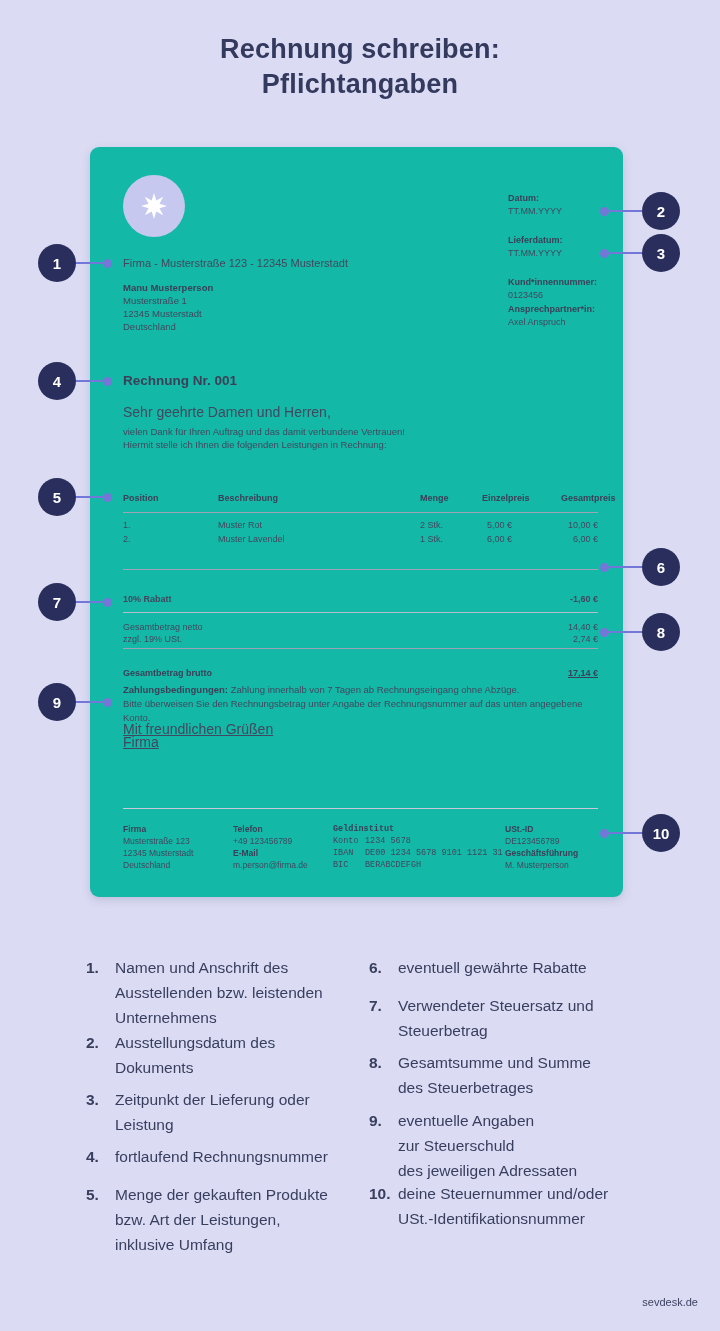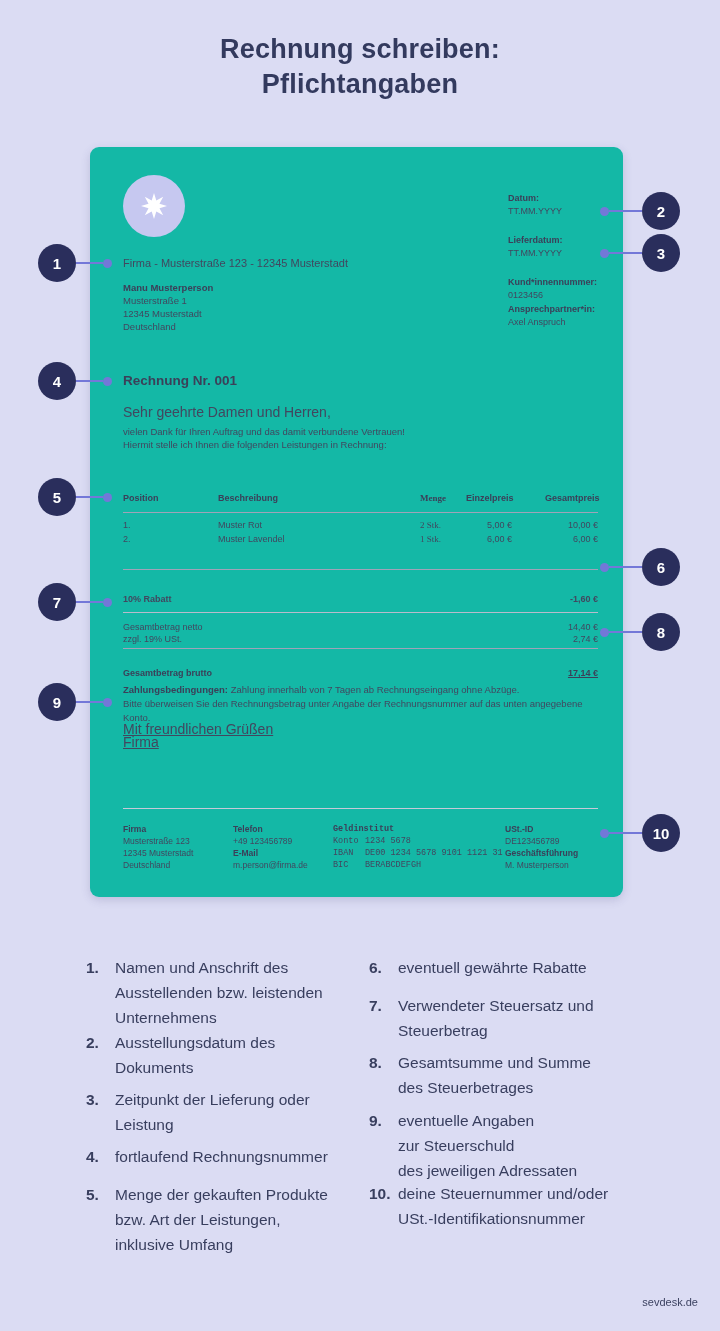--- a/index.html
+++ b/index.html
@@ -35,21 +35,21 @@
   .recipient { position:absolute; left:33px; top:134px; font-size:9.5px; line-height:13px; }
   .inv-title { position:absolute; left:33px; top:226px; font-size:13.5px; font-weight:700; color:#3b4059; }
   .salutation { position:absolute; left:33px; top:257px; font-size:14px; }
   .intro { position:absolute; left:33px; top:278px; font-size:9.5px; line-height:13px; white-space:pre-line; }
   
   .inv-table { position:absolute; left:33px; top:345px; width:475px; font-size:9px; }
   .t-row { display:flex; align-items:flex-start; line-height:12px; }
   .t-row.items { line-height:14px; }
   .c-pos { width:77px; flex:none; }
   .c-desc { width:220px; flex:none;padding-left:18px; }
-  .c-qty { width:46px; flex:none;font-family:Liberation Serif, serif; }
+  .c-qty { width:62px; flex:none; }
   .c-unit { flex:1; text-align:right; }
   .c-total { width:86px; flex:none; text-align:right; }
   .t-hr { border-top:1px solid #9fa3b8; height:0; }
   .t-hr.light { border-top-color:#b8bbcc; }
   .m8 { margin-top:8px; } .m5 { margin-top:5px; } .m6 { margin-top:23px;font-weight:bold; }
   .m7 { margin-top:7px; } .m3 { margin-top:3px; } .m9 { margin-top:18px; }
   .sum-row { display:flex; justify-content:space-between; line-height:12px; }
   .gross { font-weight:700; color:#3b4059; }
   .gross .val { text-decoration:underline; }
   .payment { position:absolute; left:33px; top:536px; width:478px; font-size:9.5px; line-height:14px; }

